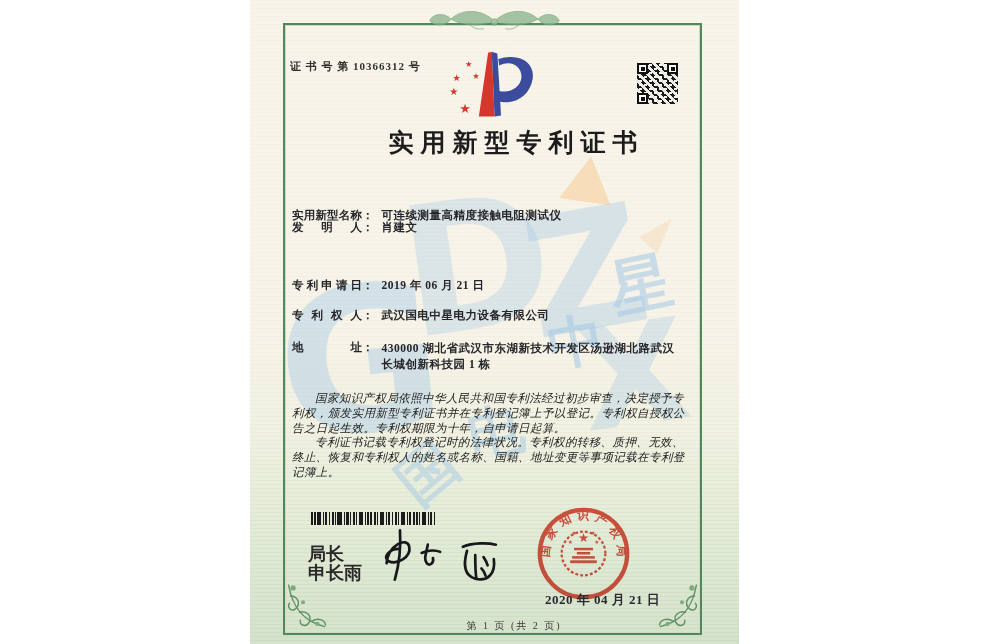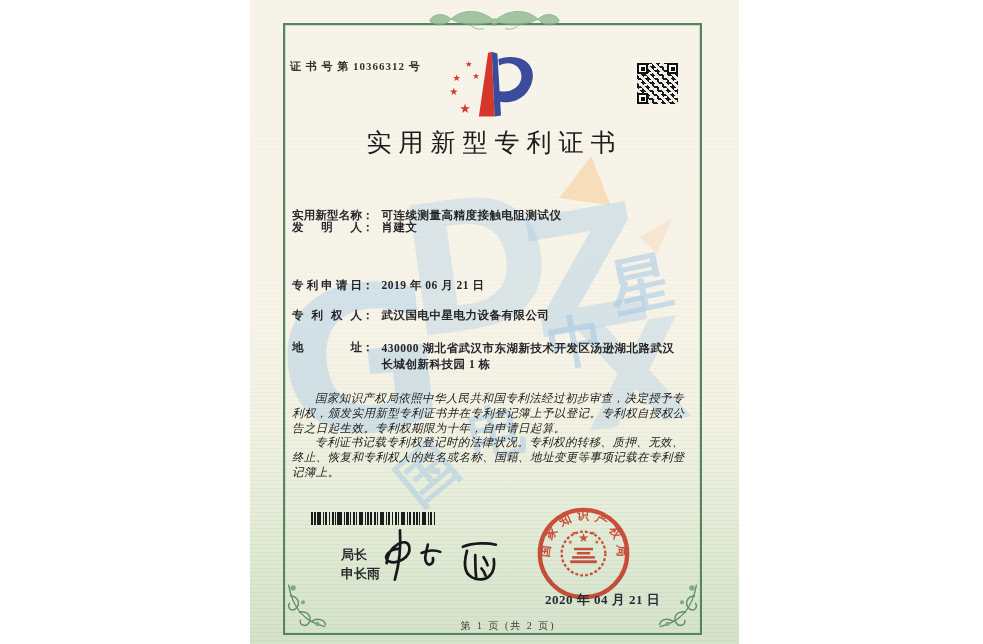--- a/index.html
+++ b/index.html
@@ -34,46 +34,46 @@
   .qr{position:absolute;left:386px;top:62px;width:43px;height:43px;z-index:3;background:#f6f4ee;}
   .qr-body{position:absolute;inset:1px;
     background-image:
       repeating-linear-gradient(45deg,transparent 0 3px,rgba(246,244,238,.95) 3px 6px),
       repeating-linear-gradient(0deg,#1a1a1a 0 2px,transparent 2px 4px),
       repeating-linear-gradient(90deg,#1a1a1a 0 2px,transparent 2px 5px);}
   .fp{position:absolute;width:11px;height:11px;border:2px solid #111;background:#fff;box-sizing:border-box;}
   .fp::after{content:"";position:absolute;inset:1.5px;background:#111;}
   .fp.tl{left:1px;top:1px}.fp.tr{right:1px;top:1px}.fp.bl{left:1px;bottom:1px}
   .title{position:absolute;left:0;top:126px;width:100%;z-index:3;text-align:center;
-    font-size:25px;font-weight:400;letter-spacing:7px;color:#1c1c1c;}
+    font-size:25px;font-weight:700;letter-spacing:7px;color:#1c1c1c;padding-left:22px;}
   
   .row{position:absolute;left:42px;z-index:3;font-size:11.5px;font-weight:600;color:#26262a;white-space:nowrap;}
   .lab{display:inline-block;width:70px;text-align:justify;text-align-last:justify;vertical-align:top;}
   .sep{display:inline-block;vertical-align:top;}
   .val{display:inline-block;margin-left:8px;vertical-align:top;letter-spacing:.5px;}
   .r0{top:208px}.r1{top:220px}.r2{top:249px}.r3{top:278px}.r4{top:308px}
   .r5{top:340px}.r5 .val{white-space:normal;width:300px;line-height:16px;}
   .r6{top:369px}
   .pair2{margin-left:64px;}
   
   .body-text{position:absolute;left:42px;top:391px;width:398px;z-index:3;
     font-size:11.5px;line-height:14.8px;font-style:italic;color:#222;}
   .body-text p{margin:0;text-indent:2em;letter-spacing:.4px;}
   
   .barcode{position:absolute;left:61px;top:512px;width:124px;height:13px;z-index:3;
     background-image:
       repeating-linear-gradient(90deg,#1c1c1c 0 1px,transparent 1px 3px),
       repeating-linear-gradient(90deg,#1c1c1c 0 2px,transparent 2px 7px),
       repeating-linear-gradient(90deg,transparent 0 4px,#1c1c1c 4px 5px,transparent 5px 11px);}
-  .signer{position:absolute;left:58px;top:545px;z-index:3;font-size:13px;font-weight:700;color:#2a2a2a;line-height:19px;margin-left:33px;}
+  .signer{position:absolute;left:58px;top:545px;z-index:3;font-size:18px;font-weight:700;color:#2a2a2a;line-height:19px;}
   .signature{position:absolute;left:118px;top:524px;z-index:4;}
   .seal{position:absolute;left:286px;top:506px;z-index:4;mix-blend-mode:multiply;opacity:.9;}
   .seal-date{position:absolute;left:295px;top:591px;z-index:5;font-size:13px;font-weight:700;
     color:#2a2a33;letter-spacing:.5px;white-space:nowrap;}
-  .page-num{position:absolute;left:28px;top:619px;width:460px;z-index:3;text-align:center;
+  .page-num{position:absolute;left:34px;top:619px;width:460px;z-index:3;text-align:center;
     font-size:10px;letter-spacing:2px;color:#3a3a38;}
   .flourish{position:absolute;z-index:3;}
   .flourish.bl{left:35px;top:577px;}
   .flourish.br{left:396px;top:577px;transform:scaleX(-1);}
   .garland{position:absolute;left:172px;top:4px;z-index:3;}
 </style>
 </head>
 <body>
 
 <div class="page">

